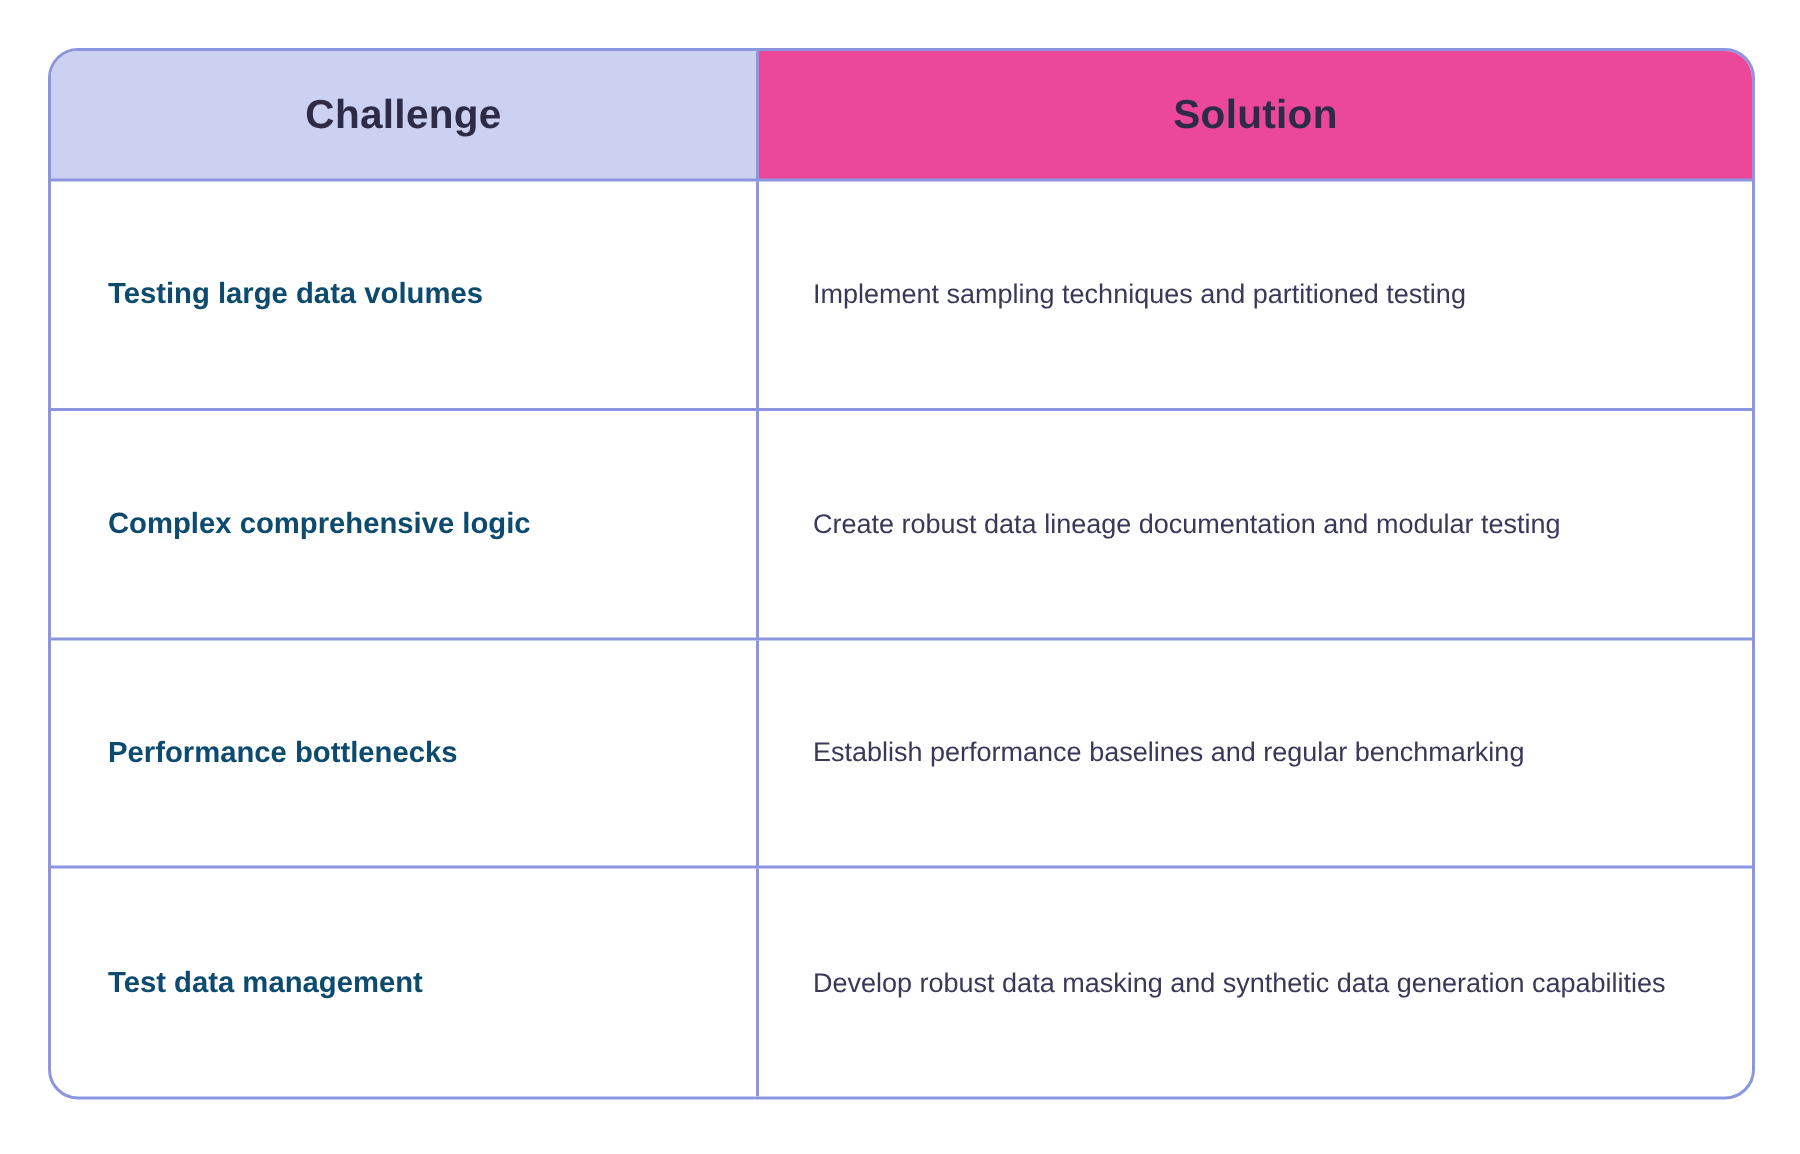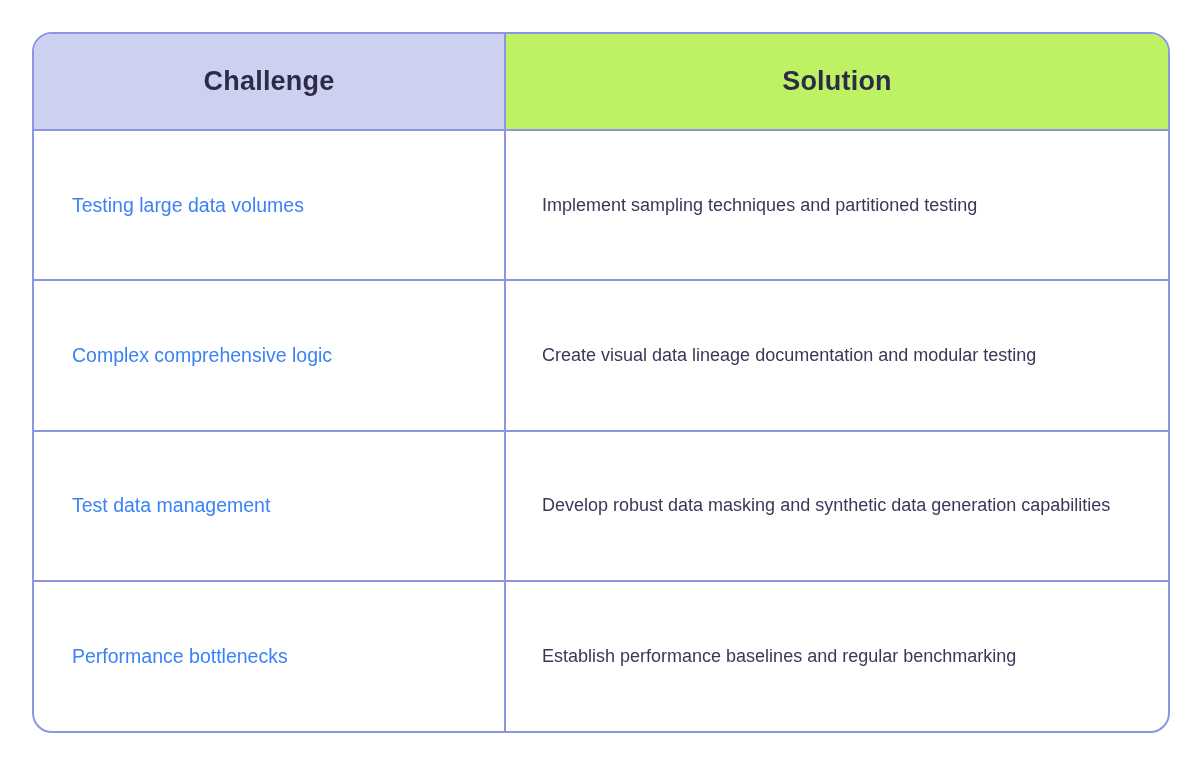--- a/index.html
+++ b/index.html
@@ -38,60 +38,60 @@
     width: 100%;
     height: 100%;
     border-collapse: collapse;
     table-layout: fixed;
   }
 
   table.cs-table col.col-challenge { width: 471px; }
   table.cs-table col.col-solution  { width: 663px; }
 
   thead th {
-    height: 96px;
+    height: 86px;
     padding: 0 12px;
     text-align: center;
     vertical-align: middle;
     font-size: 27px;
     font-weight: bold;
     letter-spacing: 0.2px;
     color: #2e2b47;
     border-bottom: 2px solid #8b95e0;
     box-sizing: border-box;
   }
 
   thead th.th-challenge {
     background: #ccd1f2;
     border-right: 2px solid #8b95e0;
   }
 
   thead th.th-solution {
-    background: #bef264;
+    background: #ec4899;
   }
 
   tbody tr {
     height: 100px;
   }
 
   tbody tr + tr td {
     border-top: 2px solid #8b95e0;
   }
 
   tbody td {
     vertical-align: middle;
     box-sizing: border-box;
   }
 
   tbody td.td-challenge {
     border-right: 2px solid #8b95e0;
     padding: 10px 24px 10px 38px;
     font-size: 19.5px;
-    font-weight: normal;
-    color: #3b82f6;
+    font-weight: bold;
+    color: #0c4a6e;
     line-height: 1.35;
   }
 
   tbody td.td-solution {
     padding: 10px 34px 10px 36px;
     font-size: 18px;
     font-weight: normal;
     color: #3a3858;
     line-height: 1.5;
   }
@@ -123,35 +123,35 @@
           </td>
           <td class="td-solution">
             <span class="cell-text">Implement sampling techniques and partitioned testing</span>
           </td>
         </tr>
         <tr>
           <td class="td-challenge">
             <span class="cell-text">Complex comprehensive logic</span>
           </td>
           <td class="td-solution">
-            <span class="cell-text">Create visual data lineage documentation and modular testing</span>
+            <span class="cell-text">Create robust data lineage documentation and modular testing</span>
+          </td>
+        </tr>
+        <tr>
+          <td class="td-challenge">
+            <span class="cell-text">Performance bottlenecks</span>
+          </td>
+          <td class="td-solution">
+            <span class="cell-text">Establish performance baselines and regular benchmarking</span>
           </td>
         </tr>
         <tr>
           <td class="td-challenge">
             <span class="cell-text">Test data management</span>
           </td>
           <td class="td-solution">
             <span class="cell-text">Develop robust data masking and synthetic data generation capabilities</span>
           </td>
         </tr>
-        <tr>
-          <td class="td-challenge">
-            <span class="cell-text">Performance bottlenecks</span>
-          </td>
-          <td class="td-solution">
-            <span class="cell-text">Establish performance baselines and regular benchmarking</span>
-          </td>
-        </tr>
       </tbody>
     </table>
   </div>
 </div>
 
 </body></html>

